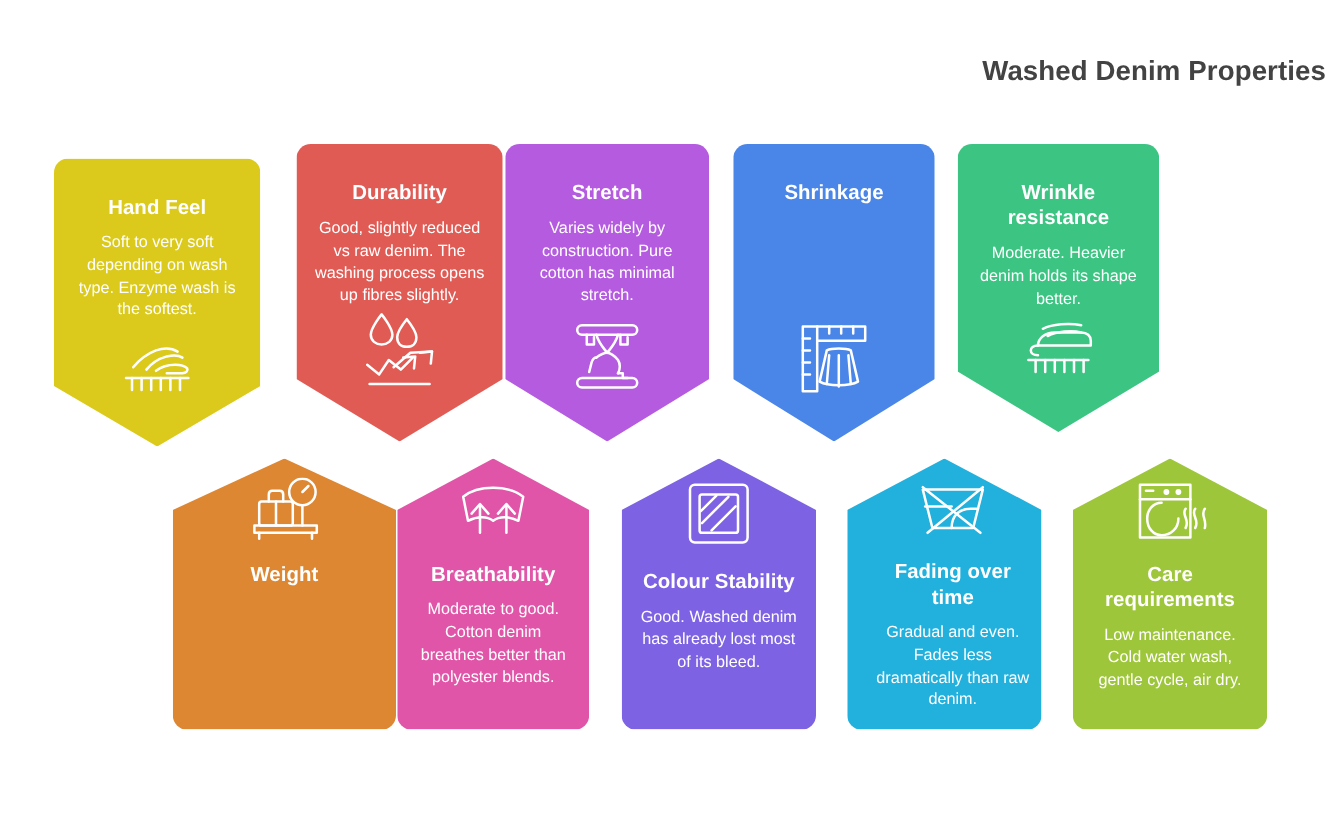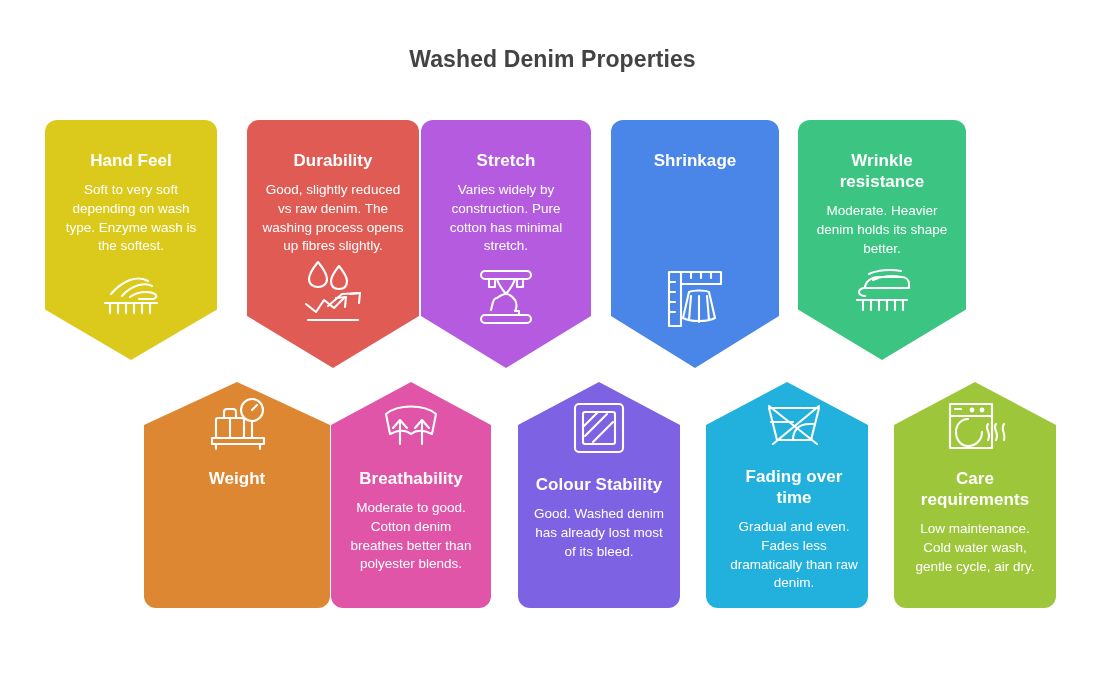--- a/index.html
+++ b/index.html
@@ -10,21 +10,21 @@
     overflow:hidden;
     position:relative;
   }
   #infographic{
     position:relative;
     width:1105px;height:683px;
   }
   #page-title{
     position:absolute;
     top:46px;left:0;width:1105px;
-    text-align:center;
+    text-align:right;
     font-size:23px;
     font-weight:bold;
     color:#434343;
     letter-spacing:.1px;
   }
 
   
   .card{
     position:absolute;
     box-sizing:border-box;
@@ -83,21 +83,21 @@
   .row-bottom .card-icon{ margin-bottom:14px; }
   .card-icon svg{ display:block; }
 </style>
 </head>
 <body>
 
 <div id="infographic">
 
   <div id="page-title">Washed Denim Properties</div>
 
-  <div class="card row-top" style="--c:#dbca1c; left:45px; top:120px; width:172px; height:240px;">
+  <div class="card row-top" style="--c:#dbca1c; left:45px; top:132px; width:172px; height:240px;">
     <div class="shape"></div>
     <div class="card-inner">
       <div class="card-title">Hand Feel</div>
       <div class="card-desc">Soft to very soft depending on wash type. Enzyme wash is the softest.</div>
       <div class="card-icon">
         <svg width="62" height="46" viewBox="0 0 62 46" fill="none" stroke="#ffffff" stroke-width="2.1" stroke-linecap="round" stroke-linejoin="round">
           <path d="M11 22 C16 16 22 11 30 8 C36 6 43 6 48 9"></path>
           <path d="M22 24 C26 19 32 15 39 13 C44 12 49 12 52 14"></path>
           <path d="M30 25 C34 22 40 20 46 20 C50 20 54 21 56 23 C57 25 55 27 52 27 L39 27"></path>
           <path d="M5 31 L57 31"></path>

